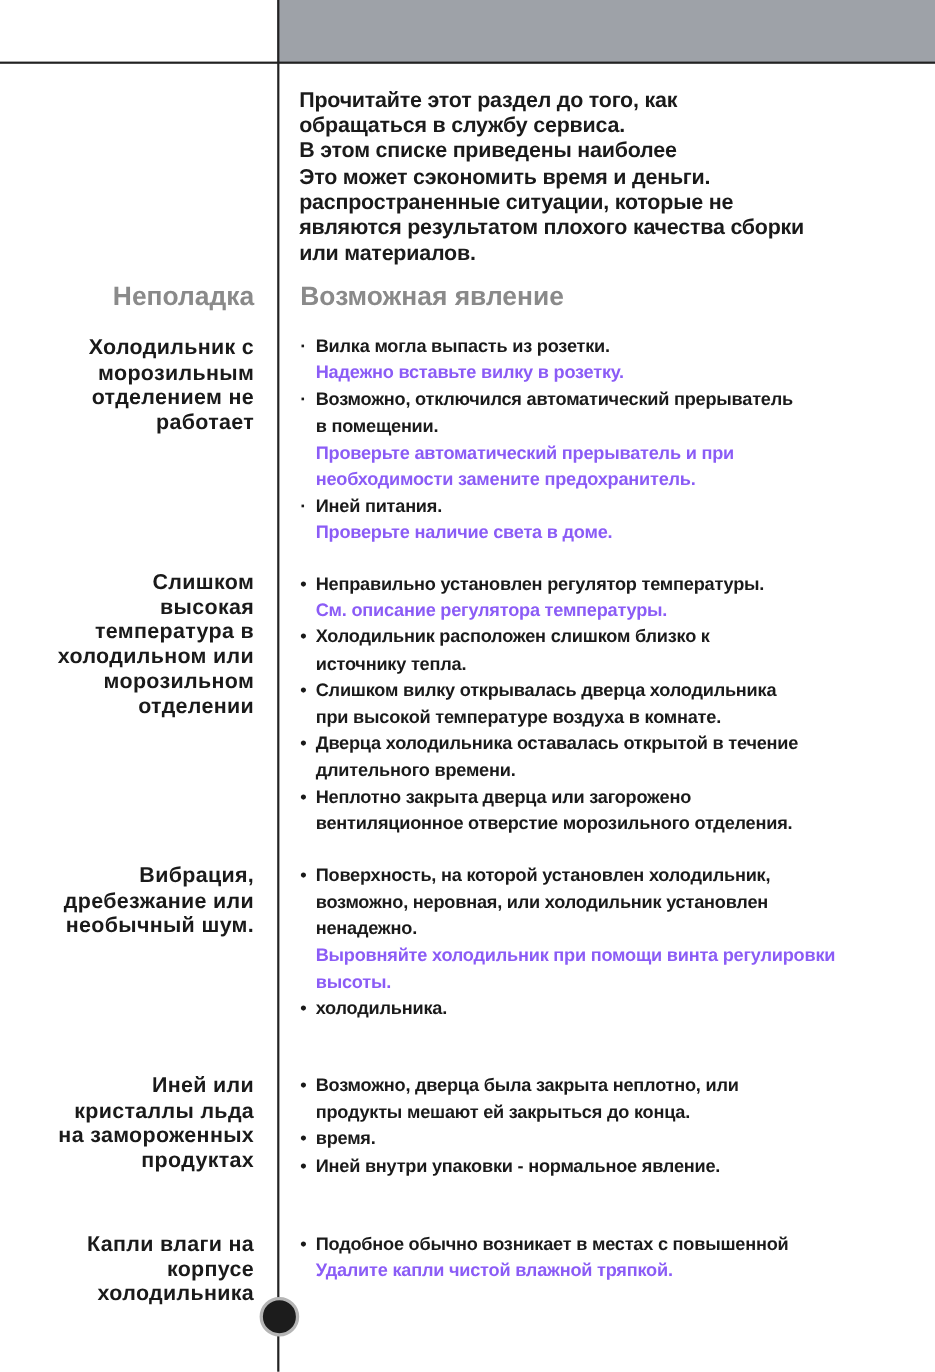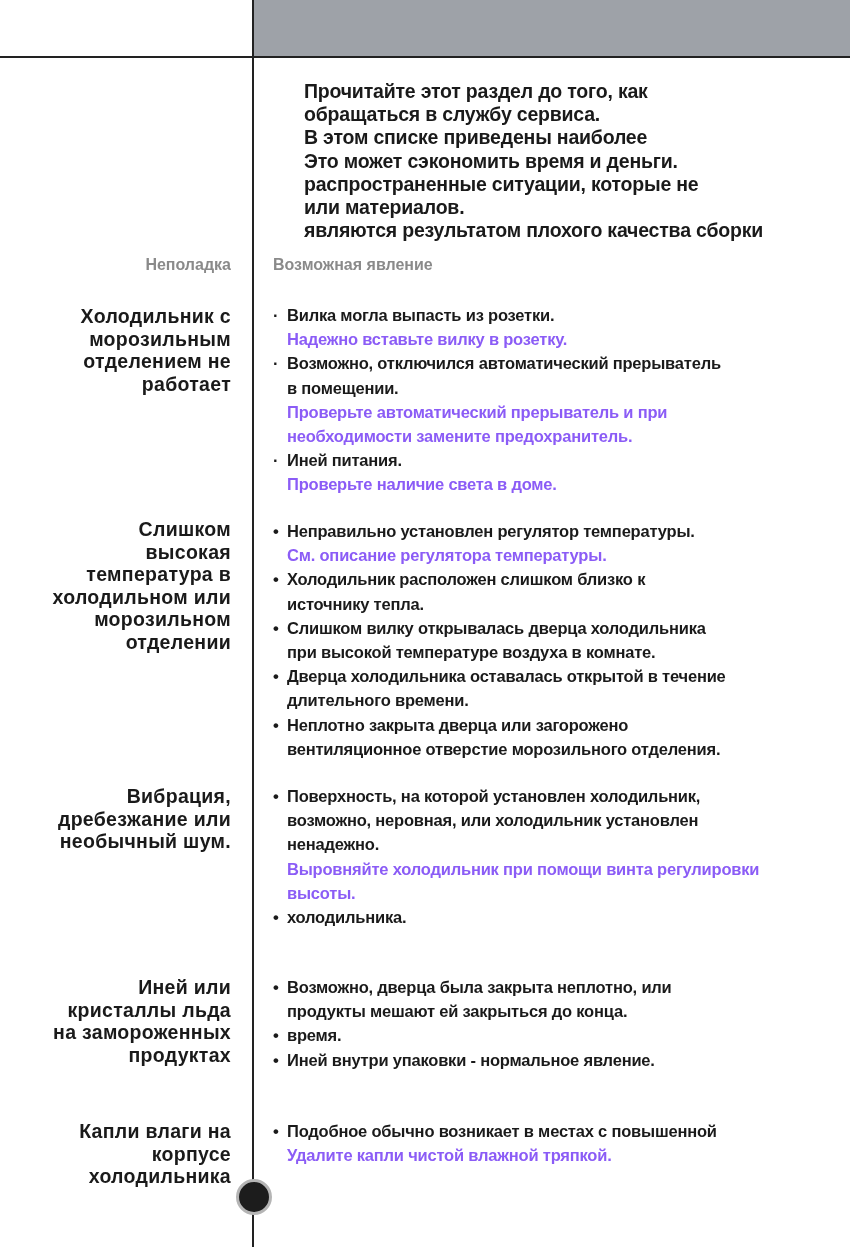--- a/index.html
+++ b/index.html
@@ -19,23 +19,23 @@
     }
     .page-dot {
       position: absolute; left: 237px; top: 1179px; width: 30px; height: 30px;
       border-radius: 50%; background: #1c1c1c; border: 3px solid #b5b5b5; box-sizing: content-box;
       margin-left: -1px;
     }
     .intro {
       position: absolute; left: 272px; top: 80px; width: 520px;
       font-weight: bold; font-size: 19.5px; line-height: 23.2px; letter-spacing: -0.2px;
     }
-    .intro div { white-space: nowrap; margin-left: 32px; }
+    .intro div { white-space: nowrap; }
     .col-head {
-      position: absolute; top: 256px; font-weight: bold; font-size: 16px; color: #8a8a8a;
+      position: absolute; top: 256px; font-weight: bold; font-size: 24px; color: #8a8a8a;
     }
     .col-head.left { right: 619px; text-align: right; }
     .col-head.right { left: 273px; }
     .problem {
       position: absolute; right: 619px; width: 240px; text-align: right;
       font-weight: bold; font-size: 19.5px; line-height: 22.5px; letter-spacing: 0.3px;
     }
     .problem div { white-space: nowrap; }
     .causes {
       position: absolute; left: 273px; width: 560px; font-size: 16.5px; line-height: 24.2px;
@@ -53,22 +53,22 @@
 <div class="h-rule"></div>
 <div class="v-rule"></div>
 <div class="page-dot"></div>
 
 <div class="intro">
   <div>Прочитайте этот раздел до того, как</div>
   <div>обращаться в службу сервиса.</div>
   <div>В этом списке приведены наиболее</div>
   <div>Это может сэкономить время и деньги.</div>
   <div>распространенные ситуации, которые не</div>
+  <div>являются результатом плохого качества сборки</div>
   <div>или материалов.</div>
-  <div>являются результатом плохого качества сборки</div>
 </div>
 
 <div class="col-head left">Неполадка</div>
 <div class="col-head right">Возможная явление</div>
 
 <div class="problem" style="top:305px">
   <div>Холодильник с</div>
   <div>морозильным</div>
   <div>отделением не</div>
   <div>работает</div>

